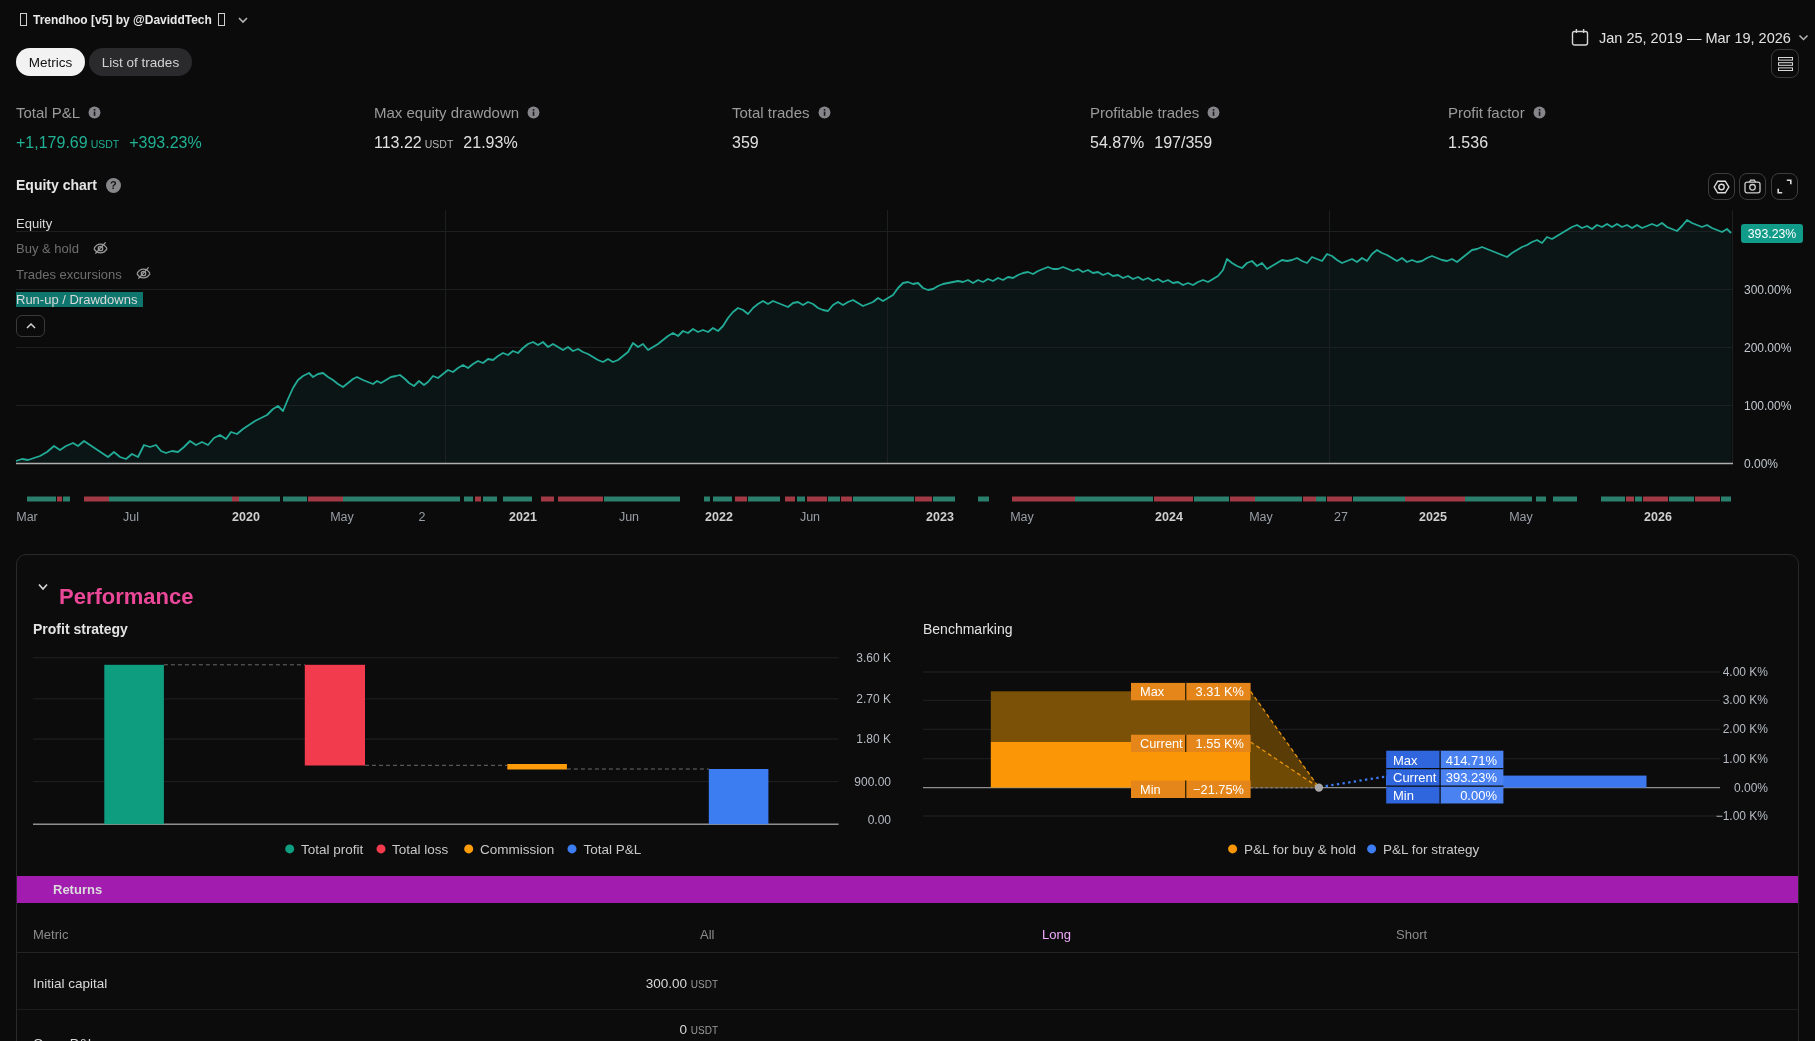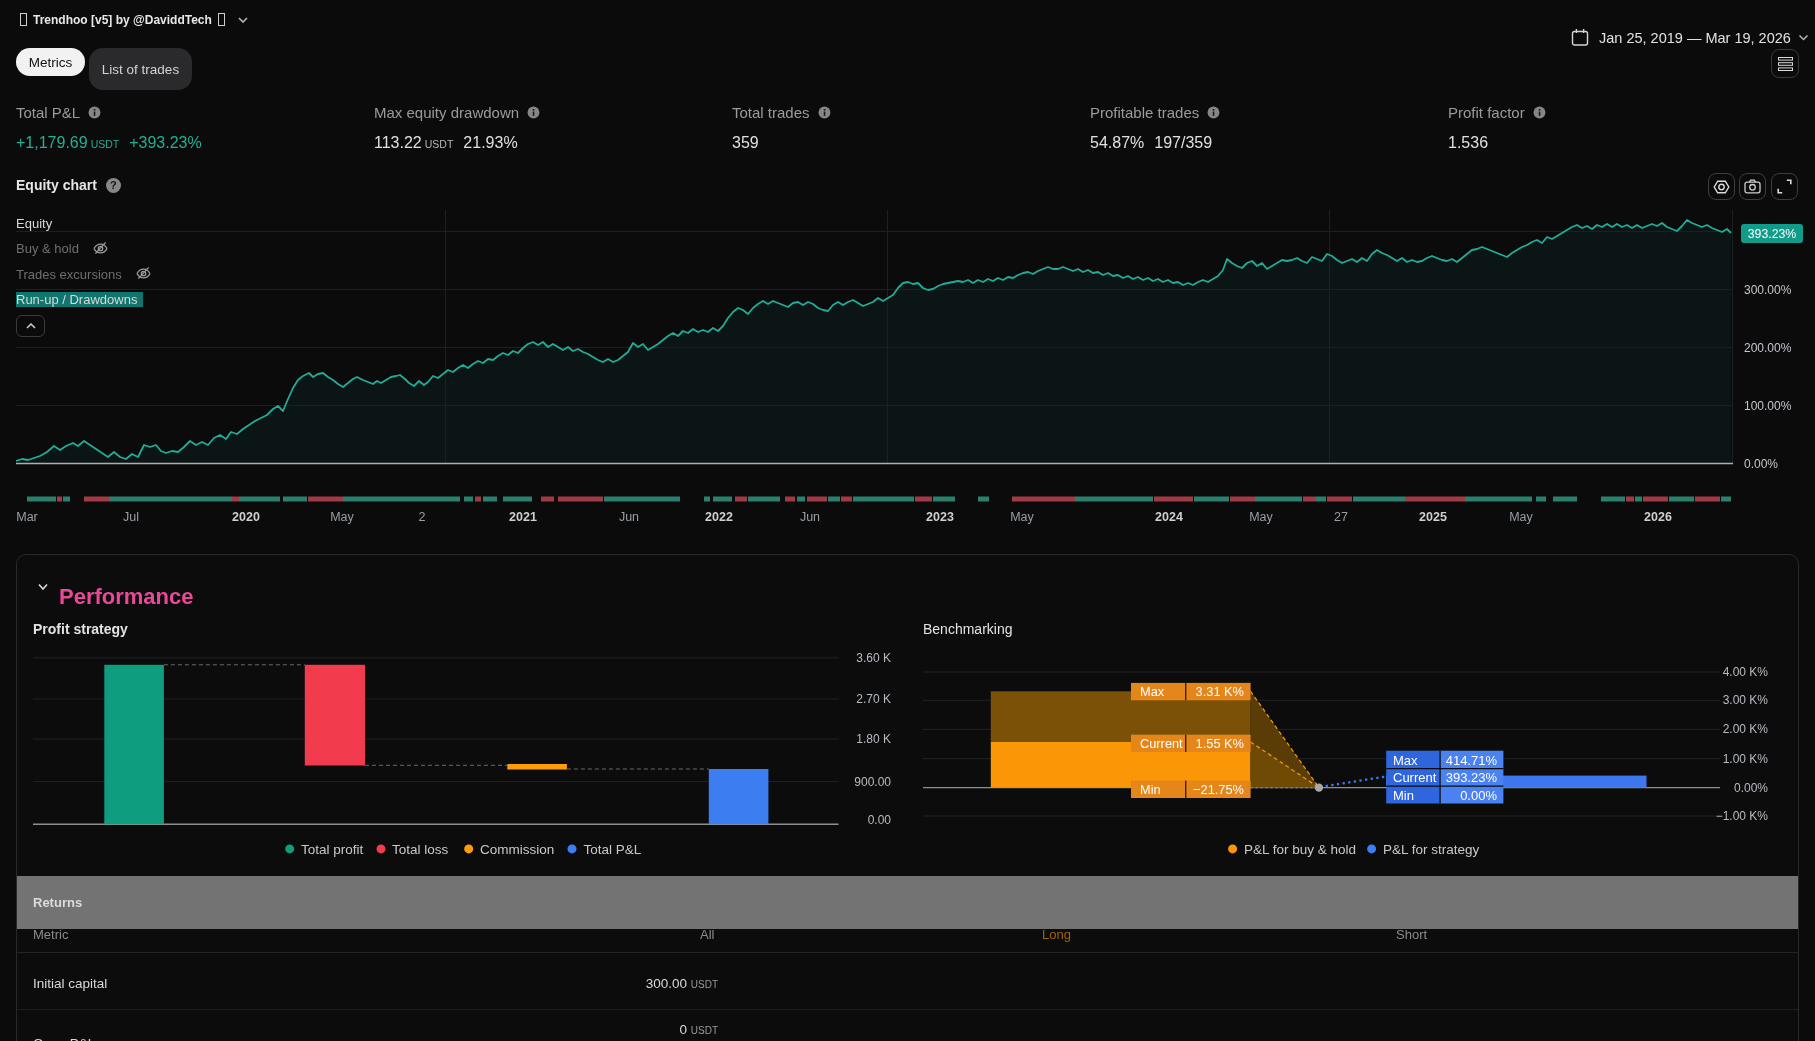--- a/index.html
+++ b/index.html
@@ -27,21 +27,21 @@
   </svg>
   <span style="color:#e2e2e2;font-size:14.5px;margin-left:10px;">Jan 25, 2019 — Mar 19, 2026</span>
   <svg width="11" height="7" viewBox="0 0 11 7" style="margin-left:7px;">
         <path d="M1.5 1.5 L5.5 5.5 L9.5 1.5" stroke="#b5b5b5" stroke-width="1.5" fill="none"></path>
       </svg>
 </div>
 
 <div class="abs" style="left:16px;top:48px;height:28px;width:69px;border-radius:14px;background:#f2f2f2;display:flex;align-items:center;justify-content:center;">
   <span style="color:#111;font-size:13.5px;">Metrics</span>
     </div>
-<div class="abs" style="left:89px;top:48px;height:42px;width:103px;border-radius:14px;background:#2a2a2c;display:flex;align-items:center;justify-content:center;">
+<div class="abs" style="left:89px;top:48px;height:28px;width:103px;border-radius:14px;background:#2a2a2c;display:flex;align-items:center;justify-content:center;">
   <span style="color:#d3d3d3;font-size:13.5px;">List of trades</span>
     </div>
 
 <div class="abs" style="left:1771px;top:49px;width:28px;height:29px;border:1px solid #3a3a3c;border-radius:8px;display:flex;align-items:center;justify-content:center;">
   <svg width="15" height="14" viewBox="0 0 15 14">
     <rect x="0.5" y="0.5" width="14" height="2.6" stroke="#d9d9d9" fill="none" stroke-width="1"></rect>
     <rect x="0.5" y="5.7" width="14" height="2.6" stroke="#d9d9d9" fill="none" stroke-width="1"></rect>
     <rect x="0.5" y="10.9" width="14" height="2.6" stroke="#d9d9d9" fill="none" stroke-width="1"></rect>
   </svg>
 </div>
@@ -333,26 +333,26 @@
     <text x="1768" y="820">−1.00 K%</text>
   </g>
   <g font-size="13.5" fill="#c9c9c9">
     <circle cx="1232.6" cy="848.9" r="4.5" fill="#fb9706"></circle>
         <text x="1244" y="853.5">P&amp;L for buy &amp; hold</text>
     <circle cx="1371.6" cy="848.9" r="4.5" fill="#3c7df2"></circle>
         <text x="1383" y="853.5">P&amp;L for strategy</text>
   </g>
 </svg>
 
-<div class="abs" style="left:17px;top:876px;width:1781px;height:53px;background:#737373;display:flex;align-items:center;">
+<div class="abs" style="left:17px;top:876px;width:1781px;height:27px;background:#a21caf;display:flex;align-items:center;padding-left:20px;">
   <span style="color:#dcdcdc;font-size:13px;font-weight:bold;margin-left:16px;">Returns</span>
 </div>
 <div class="abs" style="left:33px;top:927px;color:#8b8b8b;font-size:13px;">Metric</div>
 <div class="abs" style="left:700px;top:927px;color:#8b8b8b;font-size:13px;">All</div>
-<div class="abs" style="left:1042px;top:927px;color:#a16207;font-size:13px;">Long</div>
+<div class="abs" style="left:1042px;top:927px;color:#f0abfc;font-size:13px;">Long</div>
 <div class="abs" style="left:1396px;top:927px;color:#8b8b8b;font-size:13px;">Short</div>
 <div class="abs" style="left:17px;top:952px;width:1781px;border-top:1px solid #242428;"></div>
 
 <div class="abs" style="left:33px;top:976px;color:#d9d9d9;font-size:13.5px;">Initial capital</div>
 <div class="abs" style="left:500px;top:976px;width:218px;text-align:right;color:#d9d9d9;font-size:13.5px;">300.00 <span style="font-size:10px;color:#9a9a9a;">USDT</span></div>
 <div class="abs" style="left:17px;top:1009px;width:1781px;border-top:1px solid #1d1d20;"></div>
 
 <div class="abs" style="left:33px;top:1036px;color:#d9d9d9;font-size:13.5px;">Open P&amp;L</div>
 <div class="abs" style="left:500px;top:1022px;width:218px;text-align:right;color:#d9d9d9;font-size:13.5px;">0 <span style="font-size:10px;color:#9a9a9a;">USDT</span></div>
 

